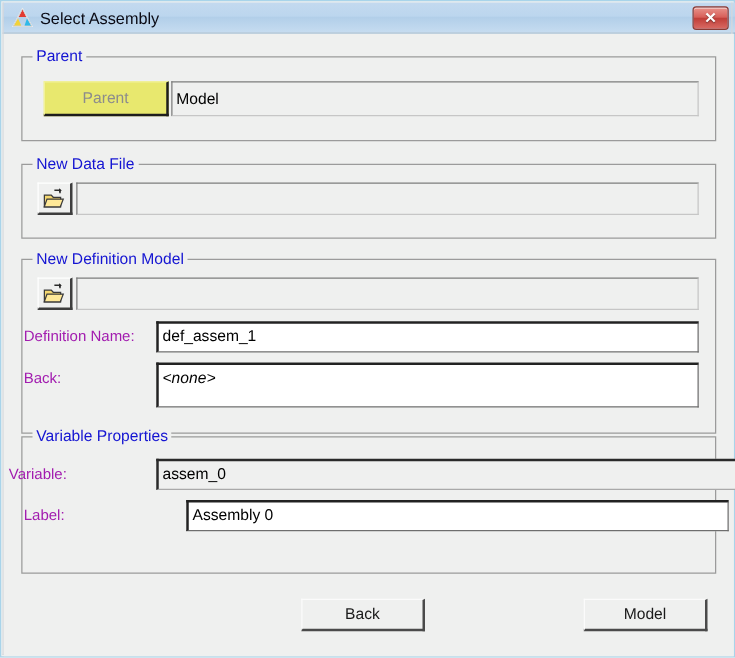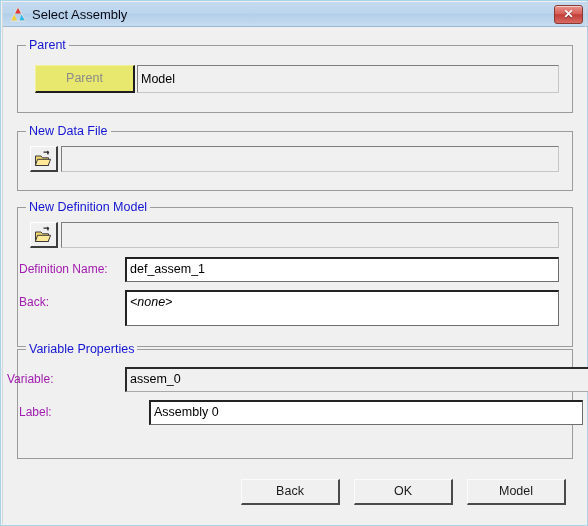--- a/index.html
+++ b/index.html
@@ -266,17 +266,16 @@
       <span class="group-label">Variable Properties</span>
     </div>
 
     <span class="flabel" style="left:4px; top:342px;">Variable:</span>
     <div class="field readonly" style="left:122px; top:340px; width:482px; height:25px; line-height:21px;">assem_0</div>
 
     <span class="flabel" style="left:16px; top:375px;text-align:center;">Label:</span>
     <div class="field" style="left:122px; top:373px; width:434px; height:25px; line-height:21px;margin-left:24px;">Assembly 0</div>
 
     <div class="pbtn" style="left:238px; top:452px; width:99px;">Back</div>
-    <div class="pbtn" style="left:351px; top:452px; width:99px;">OK</div>
     <div class="pbtn" style="left:464px; top:452px; width:99px;">Model</div>
 
   </div>
 </div>
 
 </body></html>

